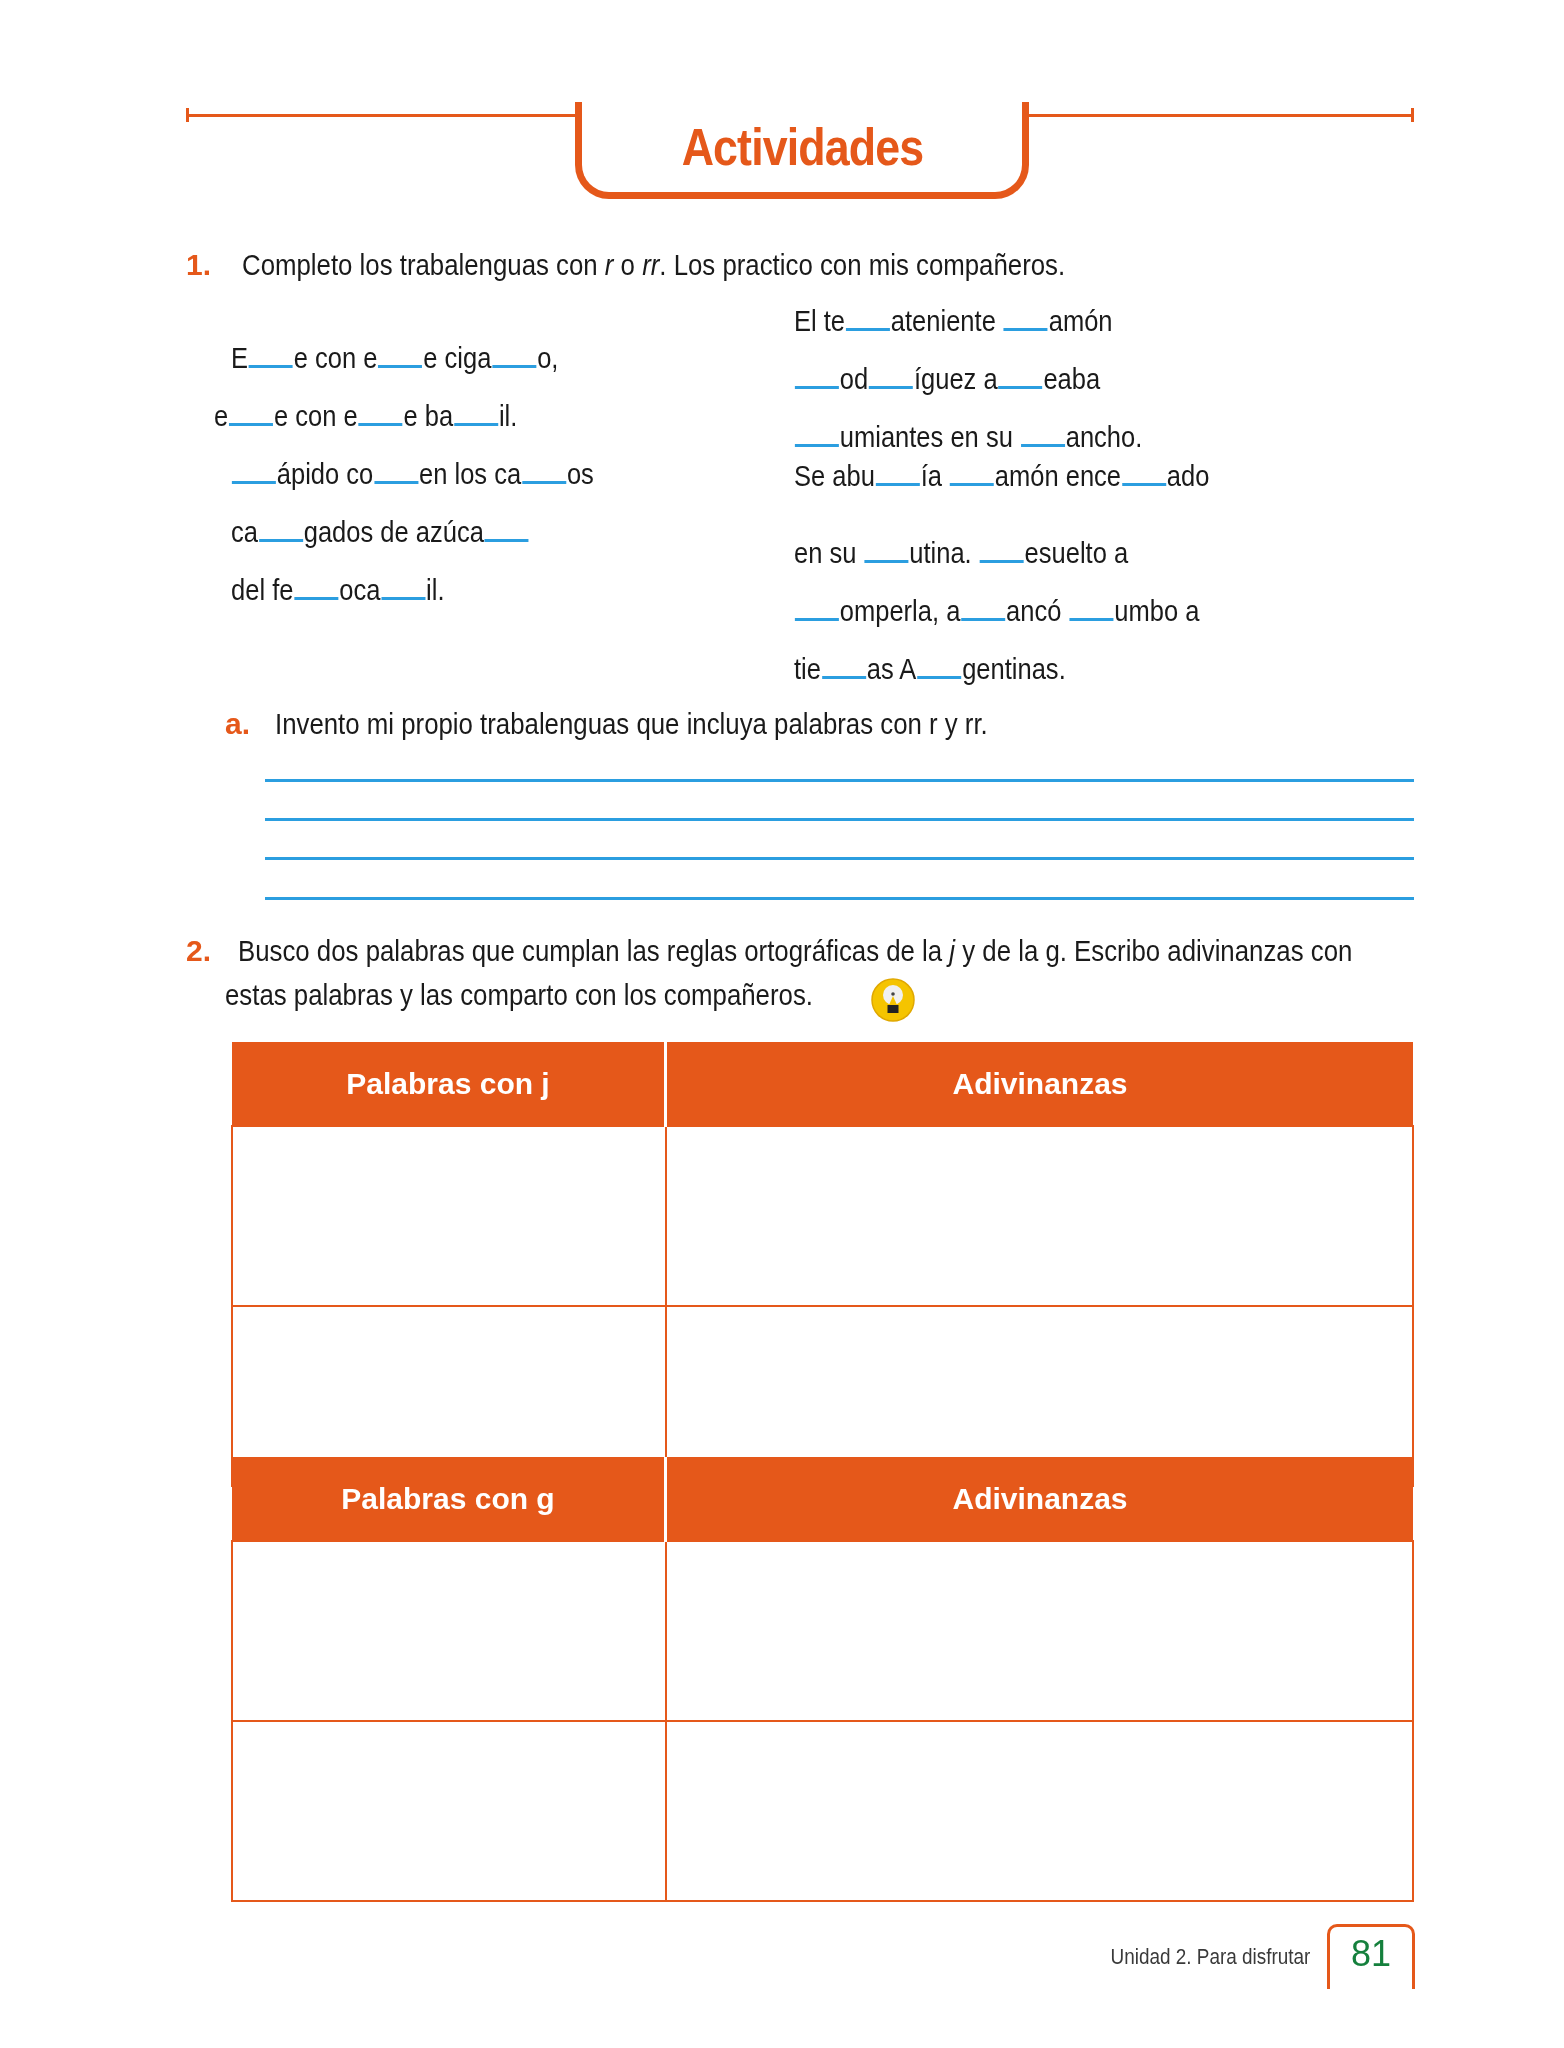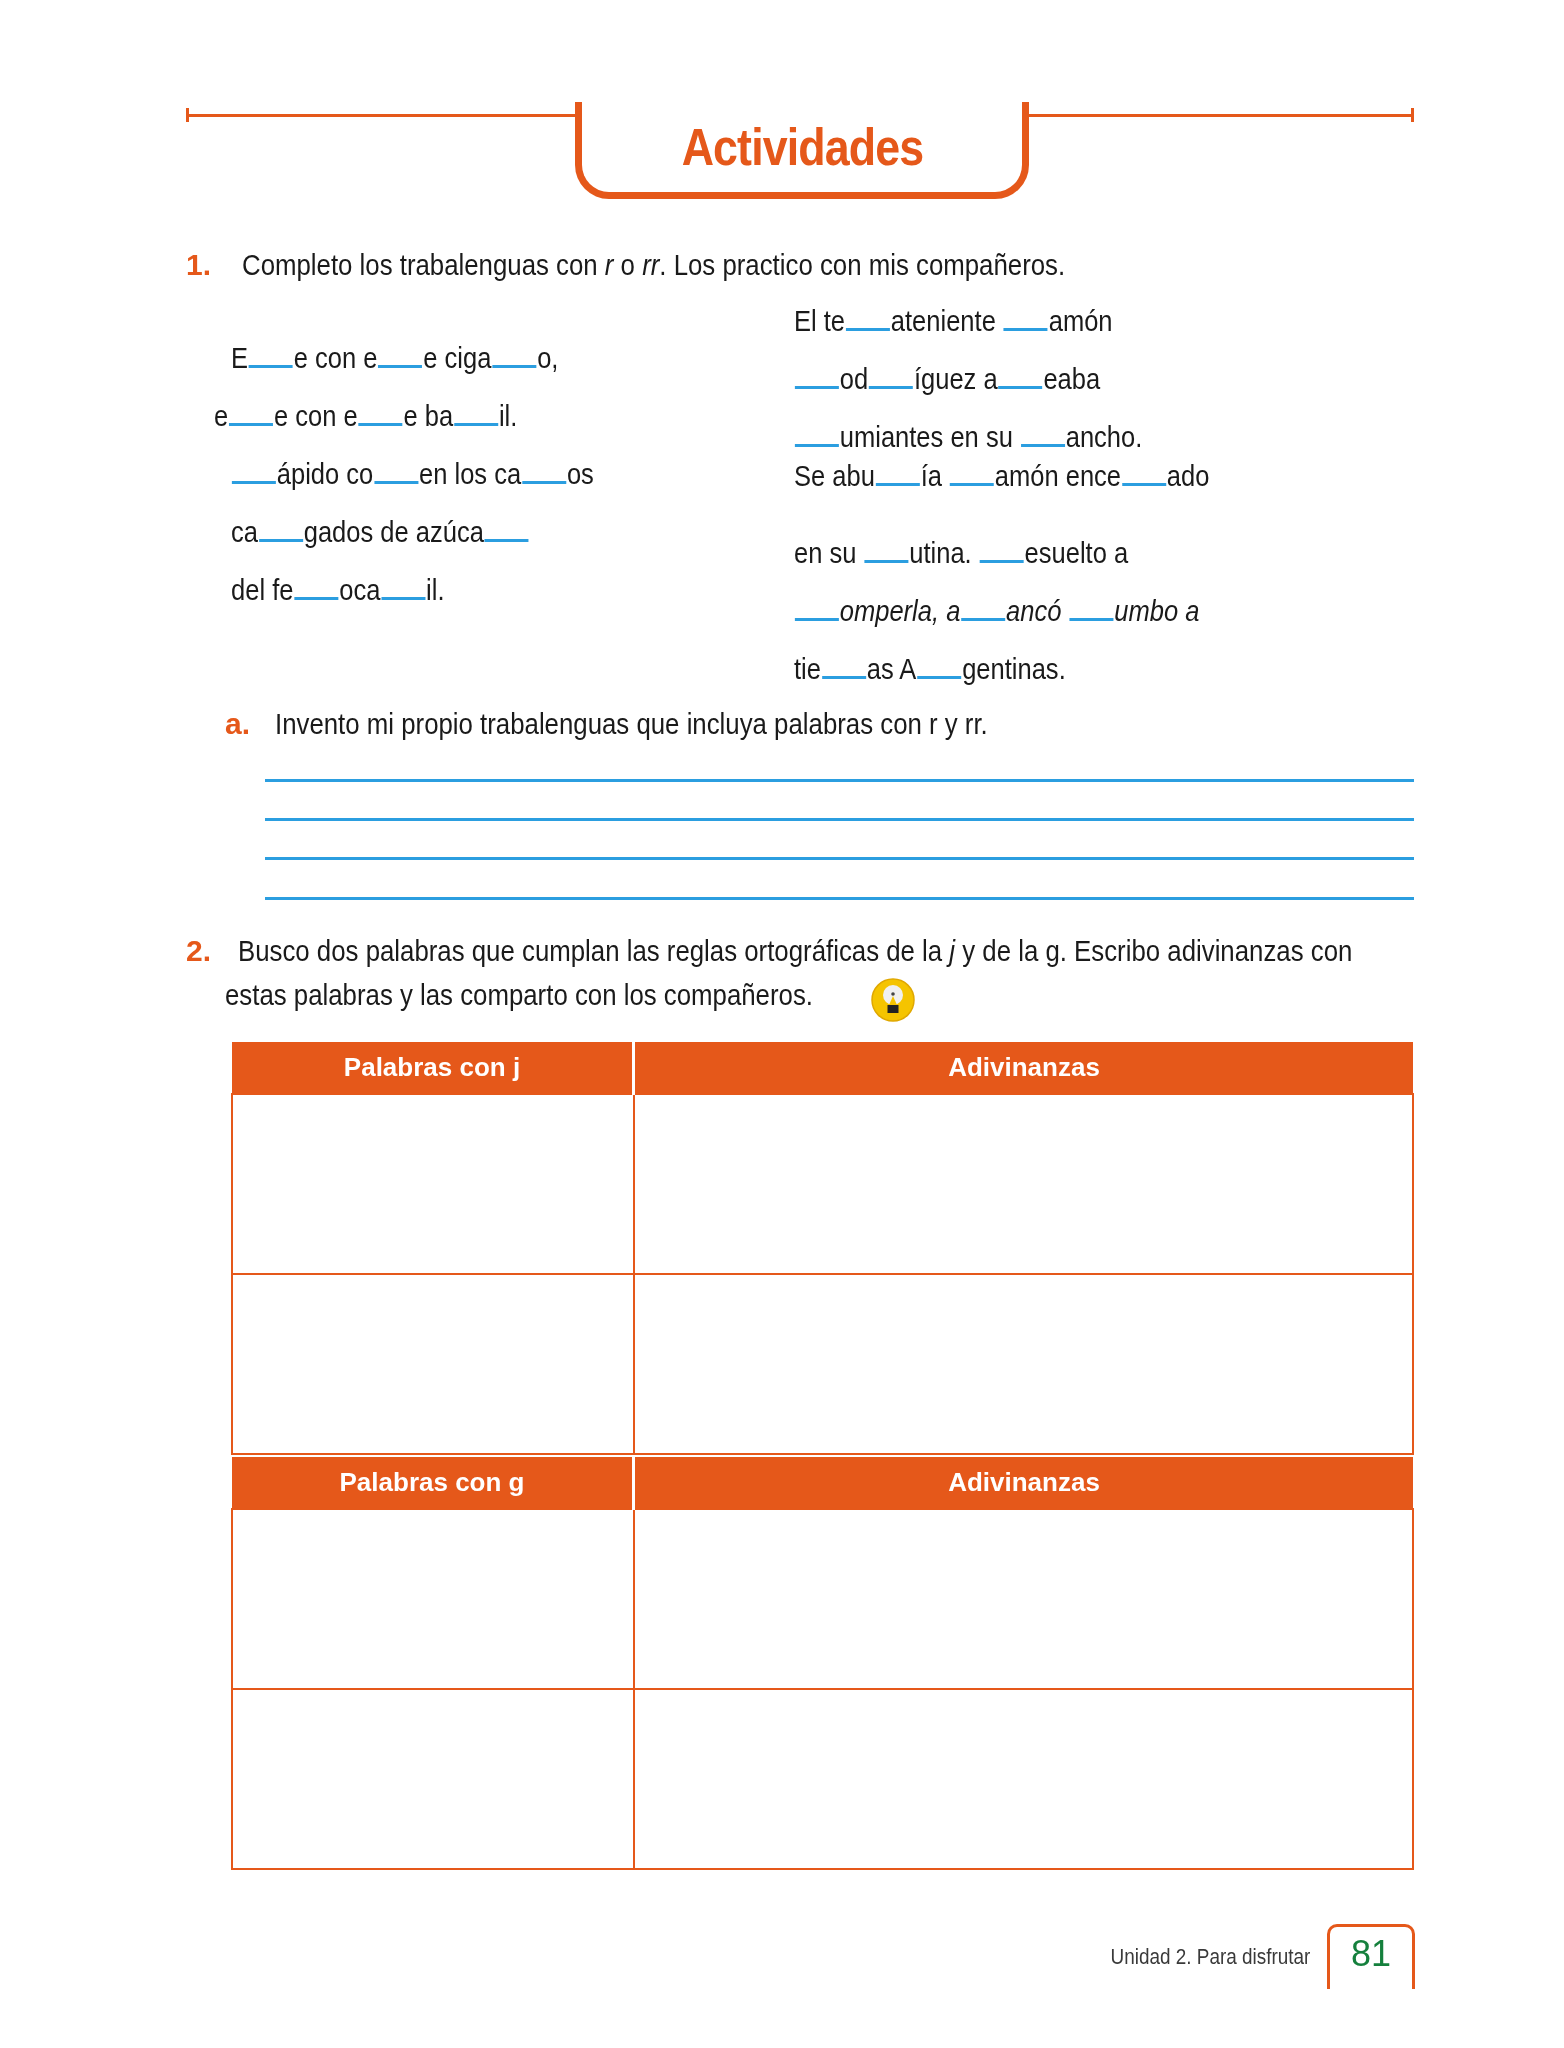--- a/index.html
+++ b/index.html
@@ -17,22 +17,22 @@
                     font-size:52px; color:#e5581a; letter-spacing:-1px; transform:scaleX(0.86); display:inline-block; }
   .q { font-size:30px; line-height:36px; white-space:nowrap; }
   .q .num { color:#e5581a; font-weight:bold; }
   .cond { display:inline-block; transform-origin:left center; }
   .tw-line { position:absolute; font-size:29px; white-space:nowrap; }
   .tw-line .seg { display:inline; }
   .blank { display:inline-block; width:50px; height:3px; background:#2b9ee0;
            vertical-align:baseline; margin:0 1px; }
   .write-line { left:265px; width:1149px; height:3px; background:#2b9ee0; }
   table.grid { position:absolute; left:231px; width:1183px; border-collapse:collapse; }
-  table.grid th { background:#e5581a; color:#fff; font-weight:bold; font-size:26px;
-                  height:51px; padding:0; text-align:center; }
+  table.grid th { background:#e5581a; color:#fff; font-weight:bold; font-size:30px;
+                  height:51px; padding:16px; text-align:center; }
   table.grid th.div { border-right:3px solid #ffffff; }
   table.grid td { border:2px solid #e5581a; height:178px; padding:0; }
   .footer-text { font-size:22px; color:#3a3a3a; }
   .page-box { left:1327px; top:1924px; width:82px; height:62px;
               border:3px solid #e5581a; border-bottom:none; border-radius:10px 10px 0 0;
               display:flex; align-items:flex-start; justify-content:center; }
   .page-box span { font-size:36px; color:#15803d; margin-top:6px; }
   .bulb { left:871px; top:978px; width:44px; height:44px; }
 </style>
 </head>
@@ -59,21 +59,21 @@
     <div class="tw-line" style="left: 231px; top: 458px;"><span class="cond" style="transform: scaleX(0.88);"><span class="blank"></span><span class="seg">ápido co</span><span class="blank"></span><span class="seg">en los ca</span><span class="blank"></span><span class="seg">os</span></span></div>
     <div class="tw-line" style="left: 231px; top: 516px;"><span class="cond" style="transform: scaleX(0.88);"><span class="seg">ca</span><span class="blank"></span><span class="seg">gados de azúca</span><span class="blank"></span></span></div>
     <div class="tw-line" style="left: 231px; top: 574px;"><span class="cond" style="transform: scaleX(0.88);"><span class="seg">del fe</span><span class="blank"></span><span class="seg">oca</span><span class="blank"></span><span class="seg">il.</span></span></div>
   </div>
 <div id="tw-right">
     <div class="tw-line" style="left: 794px; top: 305px;"><span class="cond" style="transform: scaleX(0.88);"><span class="seg">El te</span><span class="blank"></span><span class="seg">ateniente </span><span class="blank"></span><span class="seg">amón</span></span></div>
     <div class="tw-line" style="left: 794px; top: 363px;"><span class="cond" style="transform: scaleX(0.88);"><span class="blank"></span><span class="seg">od</span><span class="blank"></span><span class="seg">íguez a</span><span class="blank"></span><span class="seg">eaba</span></span></div>
     <div class="tw-line" style="left: 794px; top: 421px;"><span class="cond" style="transform: scaleX(0.88);"><span class="blank"></span><span class="seg">umiantes en su </span><span class="blank"></span><span class="seg">ancho.</span></span></div>
     <div class="tw-line" style="left: 794px; top: 460px;"><span class="cond" style="transform: scaleX(0.88);"><span class="seg">Se abu</span><span class="blank"></span><span class="seg">ía </span><span class="blank"></span><span class="seg">amón ence</span><span class="blank"></span><span class="seg">ado</span></span></div>
     <div class="tw-line" style="left: 794px; top: 537px;"><span class="cond" style="transform: scaleX(0.88);"><span class="seg">en su </span><span class="blank"></span><span class="seg">utina. </span><span class="blank"></span><span class="seg">esuelto a</span></span></div>
-    <div class="tw-line" style="left: 794px; top: 595px; font-style: italic;"><span class="cond" style="transform: scaleX(0.88);"><span class="blank"></span><span class="seg">omperla, a</span><span class="blank"></span><span class="seg">ancó </span><span class="blank"></span><span class="seg">umbo a</span></span></div>
+    <div class="tw-line" style="left: 794px; top: 595px;"><span class="cond" style="transform: scaleX(0.88);"><span class="blank"></span><span class="seg">omperla, a</span><span class="blank"></span><span class="seg">ancó </span><span class="blank"></span><span class="seg">umbo a</span></span></div>
     <div class="tw-line" style="left: 794px; top: 653px;"><span class="cond" style="transform: scaleX(0.88);"><span class="seg">tie</span><span class="blank"></span><span class="seg">as A</span><span class="blank"></span><span class="seg">gentinas.</span></span></div>
   </div>
 
 <div class="abs q" style="left:225px; top:706px;">
   <span class="num">a.</span>
   <span style="display:inline-block;width:8px"></span>
   <span class="cond" style="transform:scaleX(0.86)">Invento mi propio trabalenguas que incluya palabras con r y rr.</span>
 </div>
 
 <div class="abs write-line" style="top:779px"></div>

